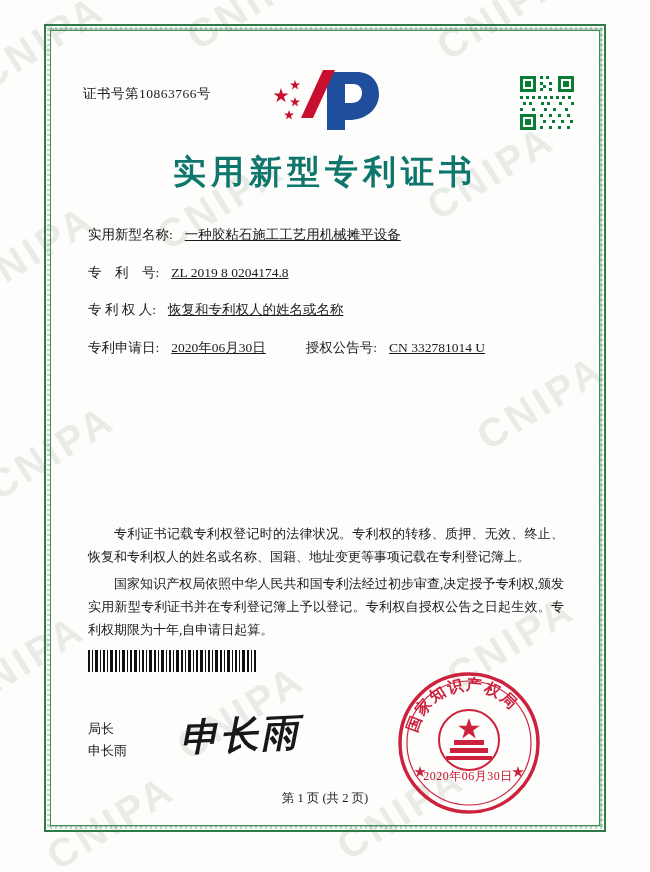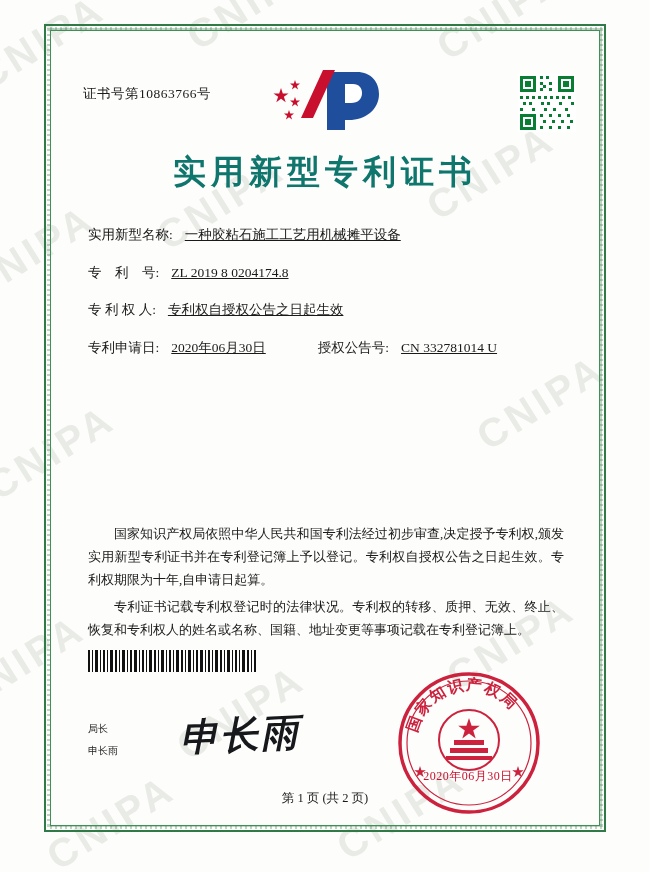--- a/index.html
+++ b/index.html
@@ -146,21 +146,21 @@
   .lbl {
     flex: 0 0 auto;
     white-space: nowrap;
   }
   .val {
     margin-left: 12px;
     white-space: nowrap;
     text-decoration: underline;
   }
   .row.two .val2 {
-    margin-left: 52px;
+    margin-left: 40px;
     white-space: nowrap;
   }
   .row.two .lbl2 {
     white-space: nowrap;
   }
 
   
   .paras {
     position: absolute;
     left: 38px;
@@ -182,21 +182,21 @@
     top: 620px;
     width: 168px;
     height: 22px;
   }
 
   
   .sig-labels {
     position: absolute;
     left: 38px;
     top: 688px;
-    font-size: 10px;
+    font-size: 13px;
     line-height: 22px;
   }
   .sig-script {
     position: absolute;
     left: 130px;
     top: 680px;
     font-size: 38px;
     font-family: "Liberation Serif", serif;
     font-style: italic;
     font-weight: 700;
@@ -358,33 +358,33 @@
       <div class="row">
         <span class="lbl">实用新型名称:</span>
         <span class="val">一种胶粘石施工工艺用机械摊平设备</span>
       </div>
       <div class="row">
         <span class="lbl">专　利　号:</span>
         <span class="val">ZL 2019 8 0204174.8</span>
       </div>
       <div class="row">
         <span class="lbl">专 利 权 人:</span>
-        <span class="val">专利权自授权公告之日起生效</span>
+        <span class="val">恢复和专利权人的姓名或名称</span>
       </div>
       <div class="row two">
         <span class="lbl">专利申请日:</span>
         <span class="val">2020年06月30日</span>
         <span class="val2 lbl2">授权公告号:</span>
         <span class="val">CN 332781014 U</span>
       </div>
     </div>
 
     <div class="paras">
+      <p>专利证书记载专利权登记时的法律状况。专利权的转移、质押、无效、终止、恢复和专利权人的姓名或名称、国籍、地址变更等事项记载在专利登记簿上。</p>
       <p>国家知识产权局依照中华人民共和国专利法经过初步审查,决定授予专利权,颁发实用新型专利证书并在专利登记簿上予以登记。专利权自授权公告之日起生效。专利权期限为十年,自申请日起算。</p>
-      <p>专利证书记载专利权登记时的法律状况。专利权的转移、质押、无效、终止、恢复和专利权人的姓名或名称、国籍、地址变更等事项记载在专利登记簿上。</p>
     </div>
 
     <div class="barcode">
       <svg width="168" height="22" viewBox="0 0 168 22" shape-rendering="crispEdges">
         <g fill="#111">
           <rect x="0" y="0" width="2" height="22"></rect>
             <rect x="4" y="0" width="1" height="22"></rect>
           <rect x="7" y="0" width="3" height="22"></rect>
             <rect x="12" y="0" width="1" height="22"></rect>
           <rect x="15" y="0" width="2" height="22"></rect>

